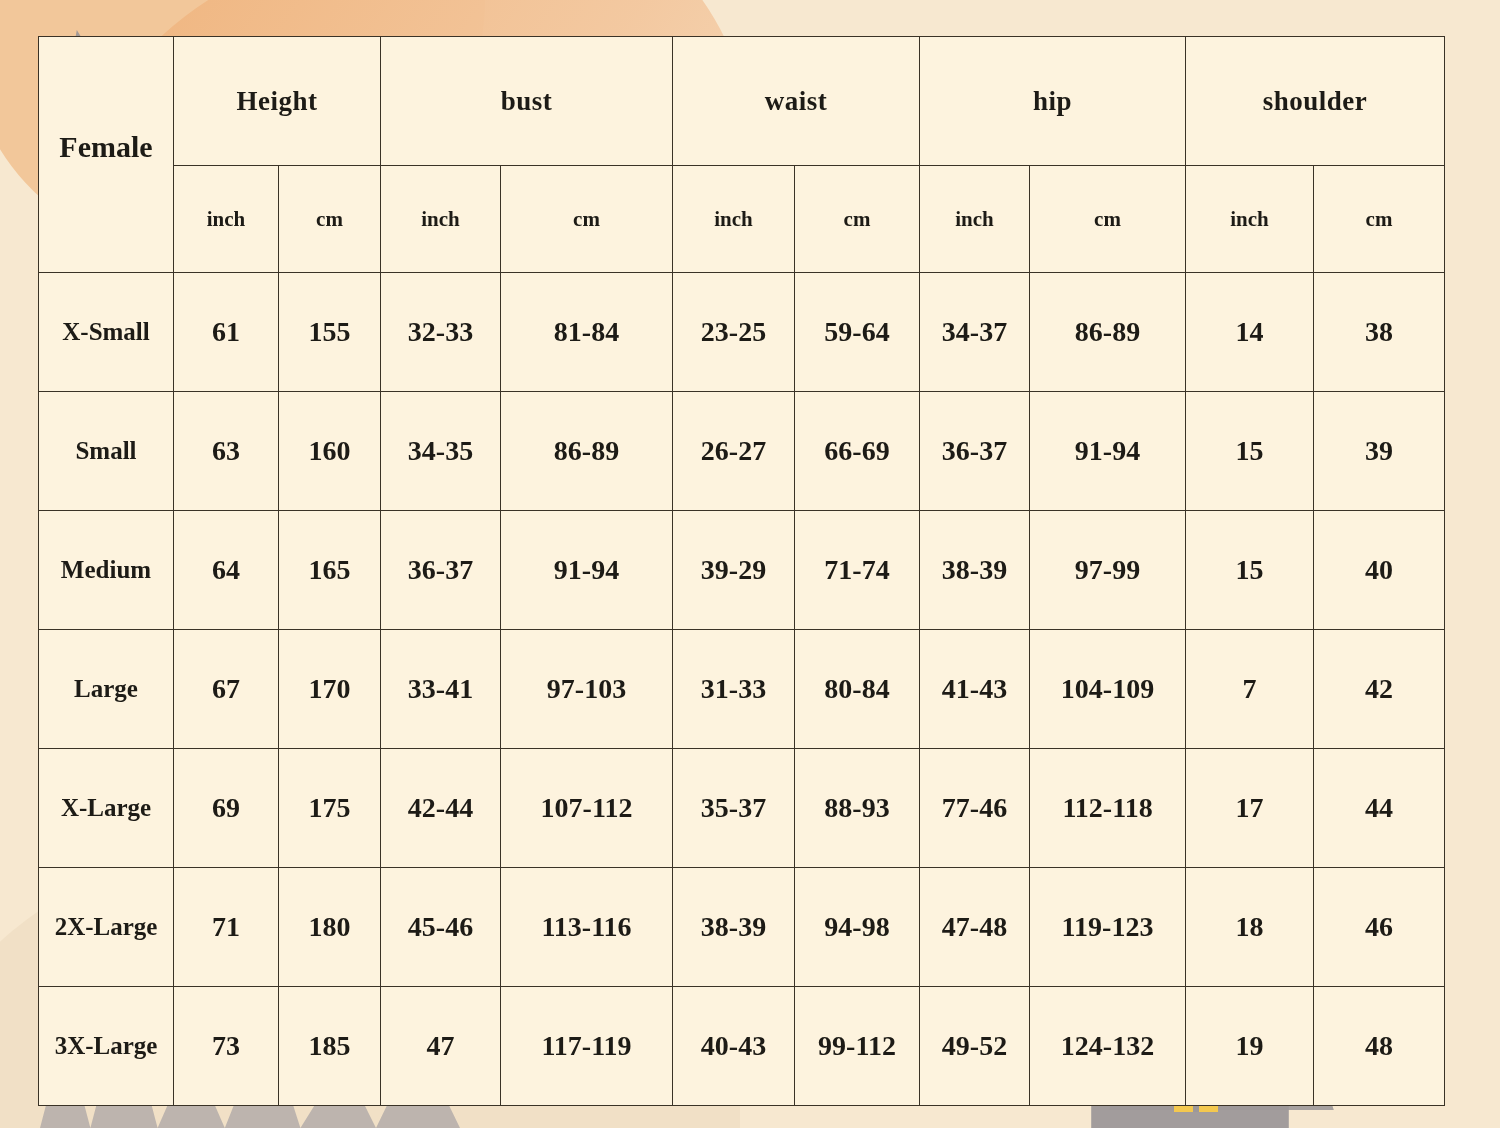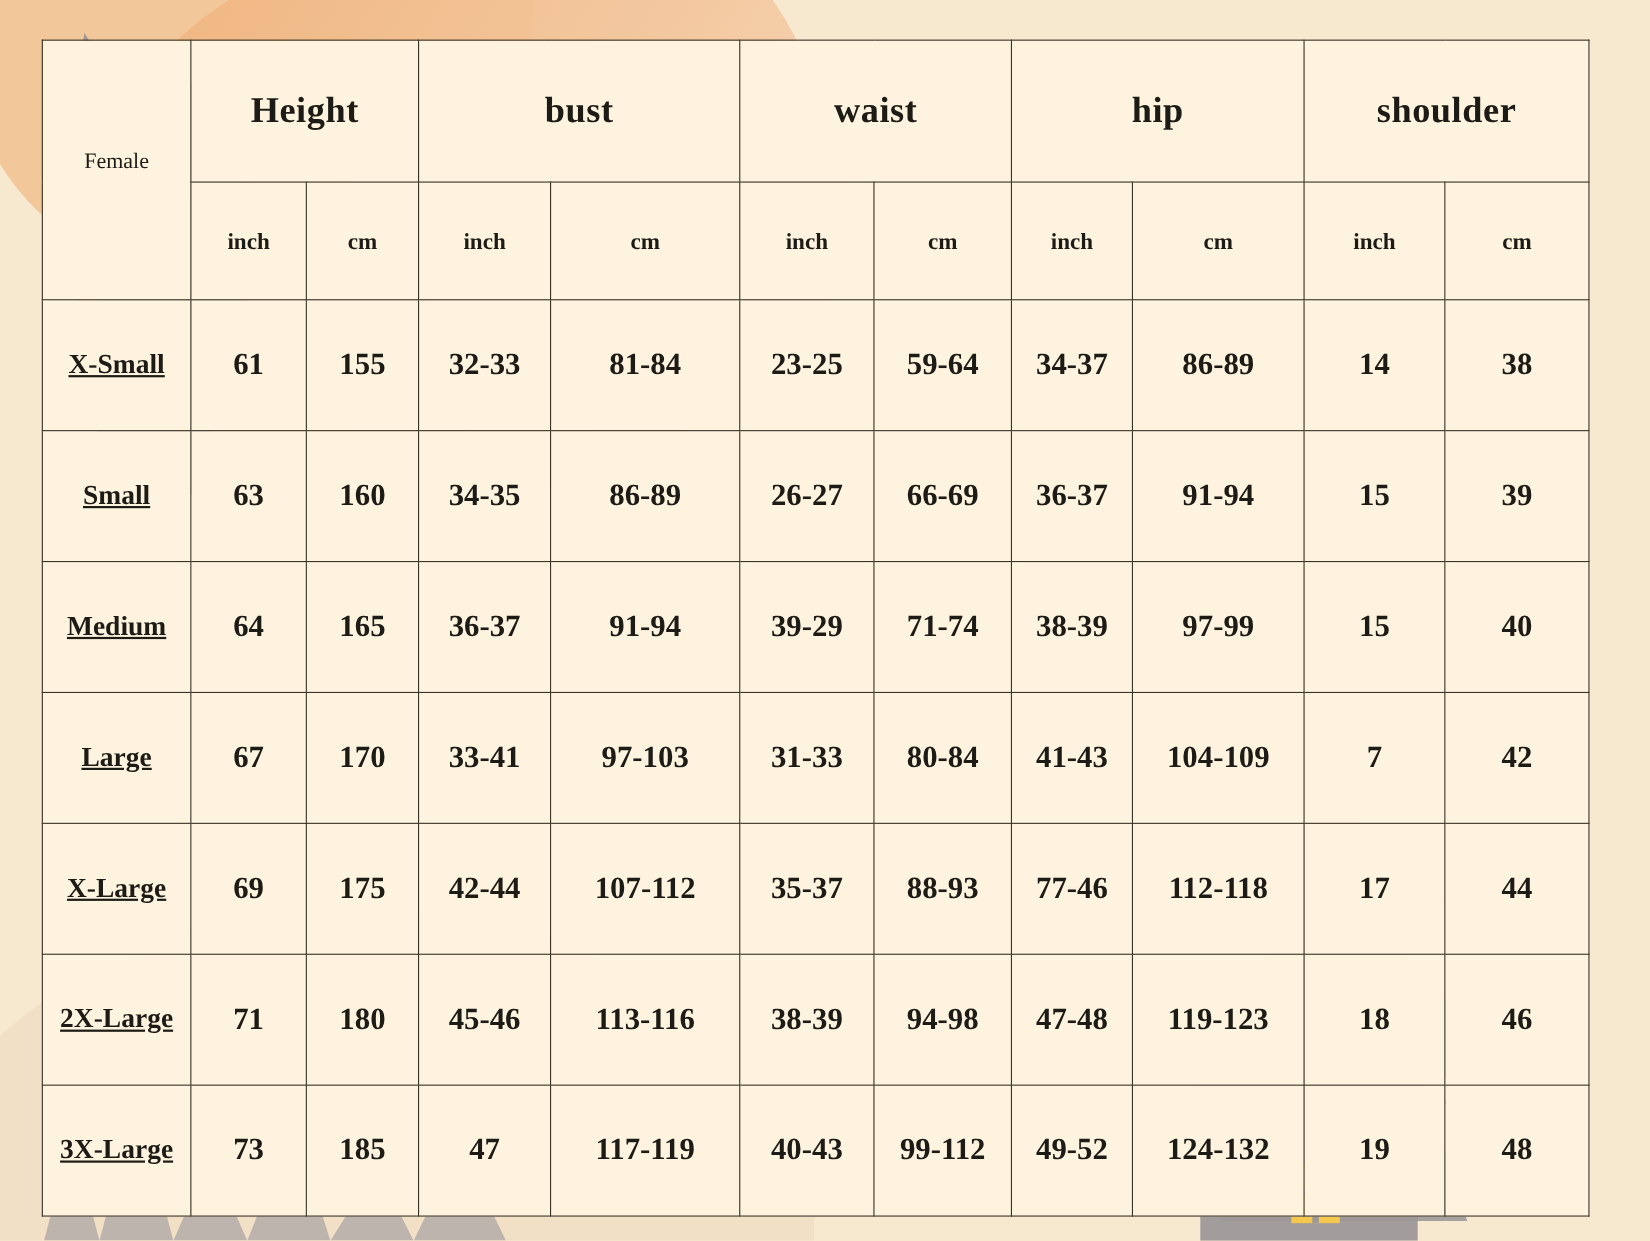--- a/index.html
+++ b/index.html
@@ -125,49 +125,48 @@
     table-layout: fixed;
   }
   table.size-chart td, table.size-chart th {
     border: 1px solid #3a3226;
     text-align: center;
     vertical-align: middle;
     color: #1d1b16;
     background: #fdf3de;
   }
   th.group-head {
-    font-size: 33px;
+    font-size: 27px;
     font-weight: bold;
     height: 126px;
     letter-spacing: 0.5px;
   }
   th.g-height { background: #cfbca4; }
   th.g-bust   { background: #d8b79b; }
   th.g-waist  { background: #cfc3ae; }
   th.g-hip    { background: #cfc3ae; }
   th.g-shoulder { background: #cdc2ad; }
   th.unit-head {
     font-size: 21px;
     font-weight: bold;
     height: 104px;
     background: #fdf3de;
   }
   th.corner {
     background: #b2a495;
-    font-size: 20px;
-    font-weight: normal;
+    font-size: 30px;
+    font-weight: bold;
     vertical-align: bottom;
     padding-bottom: 16px;
   }
   td.size-label {
     background: #b3a596;
     font-size: 25px;
     font-weight: bold;
     height: 116px;
-    text-decoration: underline;
   }
   td.val {
     font-size: 28px;
     font-weight: bold;
     height: 116px;
   }
   
   col.c-size { width: 135px; }
   col.c-in   { width: 105px; }
   col.c-cm   { width: 102px; }

